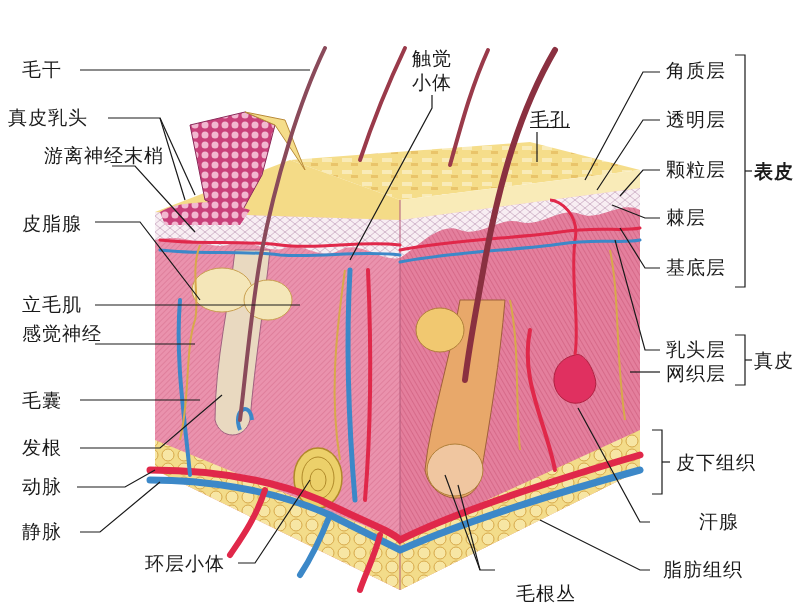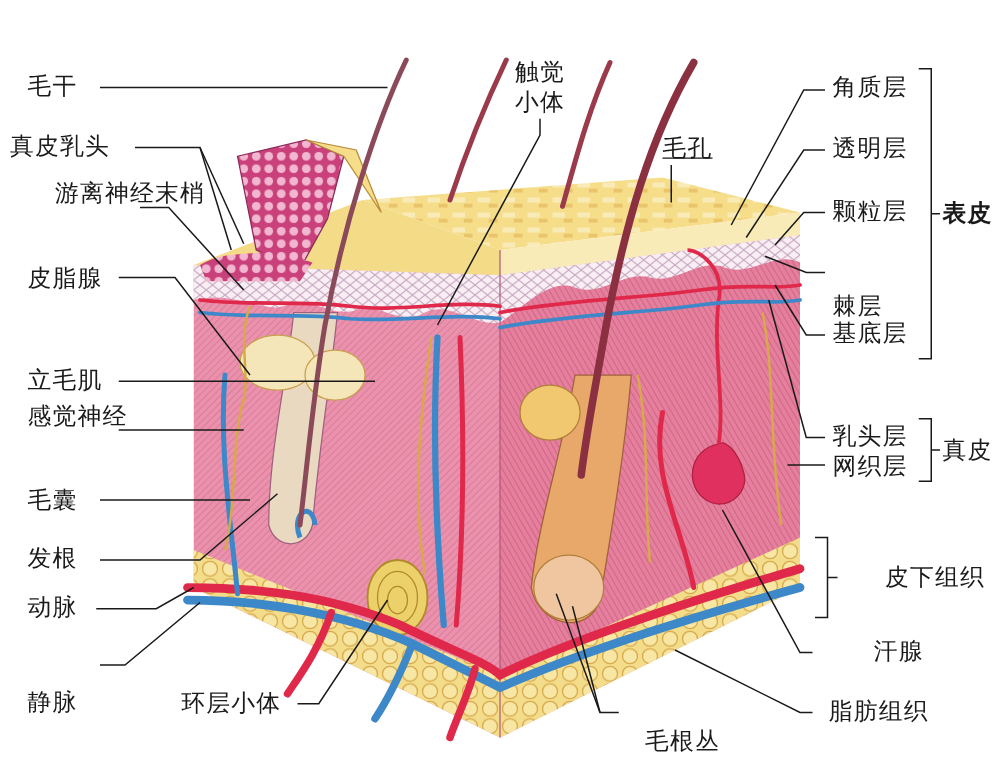--- a/index.html
+++ b/index.html
@@ -166,35 +166,35 @@
 
 <div class="lbl" style="left:22px;top:58px;">毛干</div>
 <div class="lbl" style="left:8px;top:106px;">真皮乳头</div>
 <div class="lbl" style="left:8px;top:144px;margin-left:36px;">游离神经末梢</div>
 <div class="lbl" style="left:22px;top:212px;">皮脂腺</div>
 <div class="lbl" style="left:22px;top:293px;">立毛肌</div>
 <div class="lbl" style="left:22px;top:322px;">感觉神经</div>
 <div class="lbl" style="left:22px;top:389px;">毛囊</div>
 <div class="lbl" style="left:22px;top:436px;">发根</div>
 <div class="lbl" style="left:22px;top:475px;">动脉</div>
-<div class="lbl" style="left:22px;top:552px;font-family:Liberation Mono, monospace;">静脉</div>
+<div class="lbl" style="left:22px;top:520px;">静脉</div>
 
 <div class="lbl v" style="left:411px;top:46px;">触觉小体</div>
 <div class="lbl" style="left:530px;top:108px;text-decoration:underline;">毛孔</div>
 
 <div class="lbl" style="left:145px;top:552px;">环层小体</div>
 <div class="lbl" style="left:516px;top:582px;">毛根丛</div>
 
 <div class="lbl" style="left:666px;top:60px;font-family:Liberation Serif, serif;">角质层</div>
 <div class="lbl" style="left:666px;top:108px;">透明层</div>
 <div class="lbl" style="left:666px;top:158px;">颗粒层</div>
-<div class="lbl" style="left:666px;top:206px;margin-top:28px;">棘层</div>
+<div class="lbl" style="left:666px;top:206px;">棘层</div>
 <div class="lbl" style="left:666px;top:256px;">基底层</div>
 <div class="lbl" style="left:666px;top:338px;">乳头层</div>
 <div class="lbl" style="left:666px;top:362px;">网织层</div>
 <div class="lbl" style="left:663px;top:510px;margin-left:36px;">汗腺</div>
 <div class="lbl" style="left:663px;top:558px;">脂肪组织</div>
 
 <div class="lbl" style="left:754px;top:160px;font-weight:bold;">表皮</div>
 <div class="lbl" style="left:754px;top:349px;">真皮</div>
-<div class="lbl" style="left:676px;top:451px;margin-left:32px;">皮下组织</div>
+<div class="lbl" style="left:676px;top:451px;">皮下组织</div>
 
 </div>
 
 </body></html>

